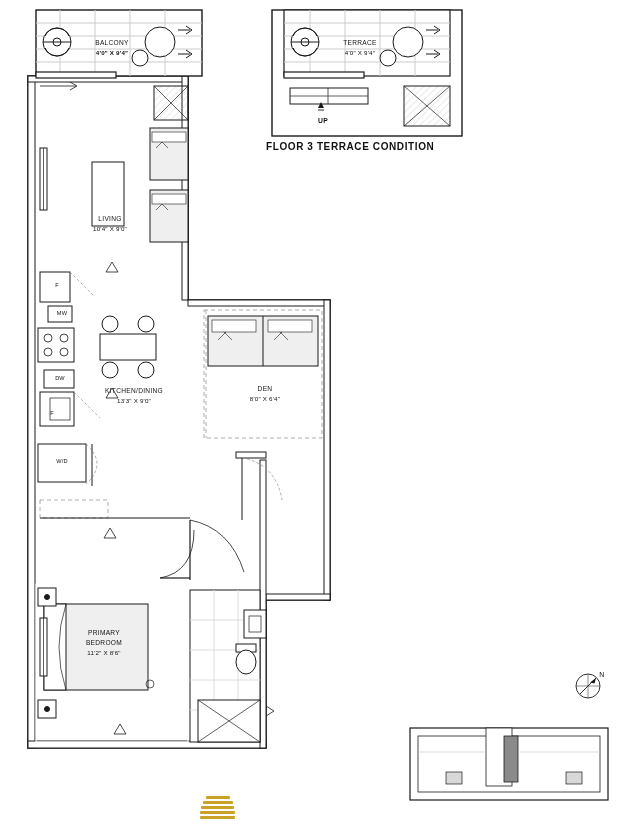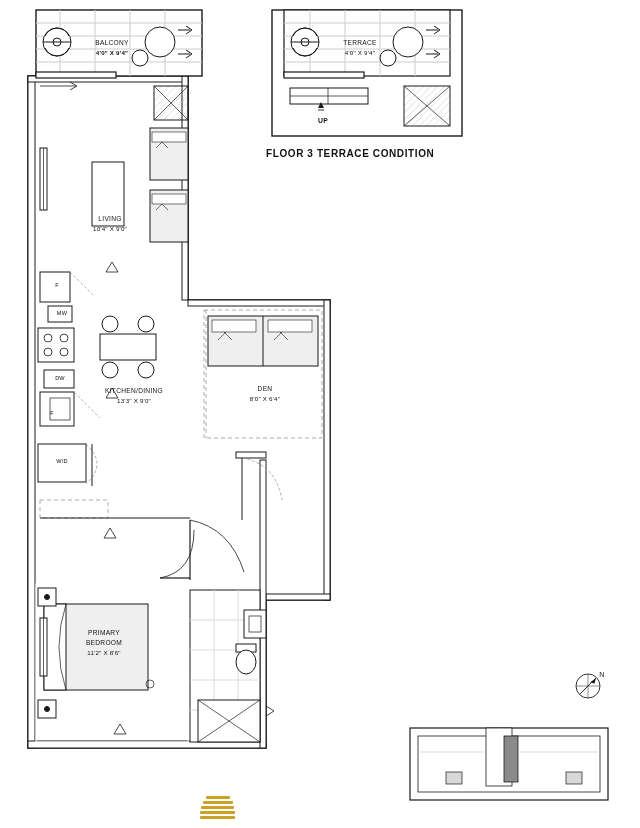--- a/index.html
+++ b/index.html
@@ -286,21 +286,21 @@
     <span class="room-dim">4'0" X 9'4"</span>
   </div>
 
   <div class="lbl" style="left:320px; top:38px; width:80px;">
     <span class="room-name">TERRACE</span><br>
     <span class="room-dim">4'0" X 9'4"</span>
   </div>
 
   <div class="lbl b" style="left:310px; top:116px; width:26px; font-size:6.8px;">UP</div>
 
-  <div class="title" style="left:266px; top:148px;">FLOOR 3 TERRACE CONDITION</div>
+  <div class="title" style="left:266px; top:141px;">FLOOR 3 TERRACE CONDITION</div>
 
   <div class="lbl" style="left:70px; top:214px; width:80px;">
     <span class="room-name">LIVING</span><br>
     <span class="room-dim">10'4" X 9'0"</span>
   </div>
 
   <div class="lbl" style="left:78px; top:386px; width:112px;">
     <span class="room-name">KITCHEN/DINING</span><br>
     <span class="room-dim">13'3" X 9'0"</span>
   </div>

